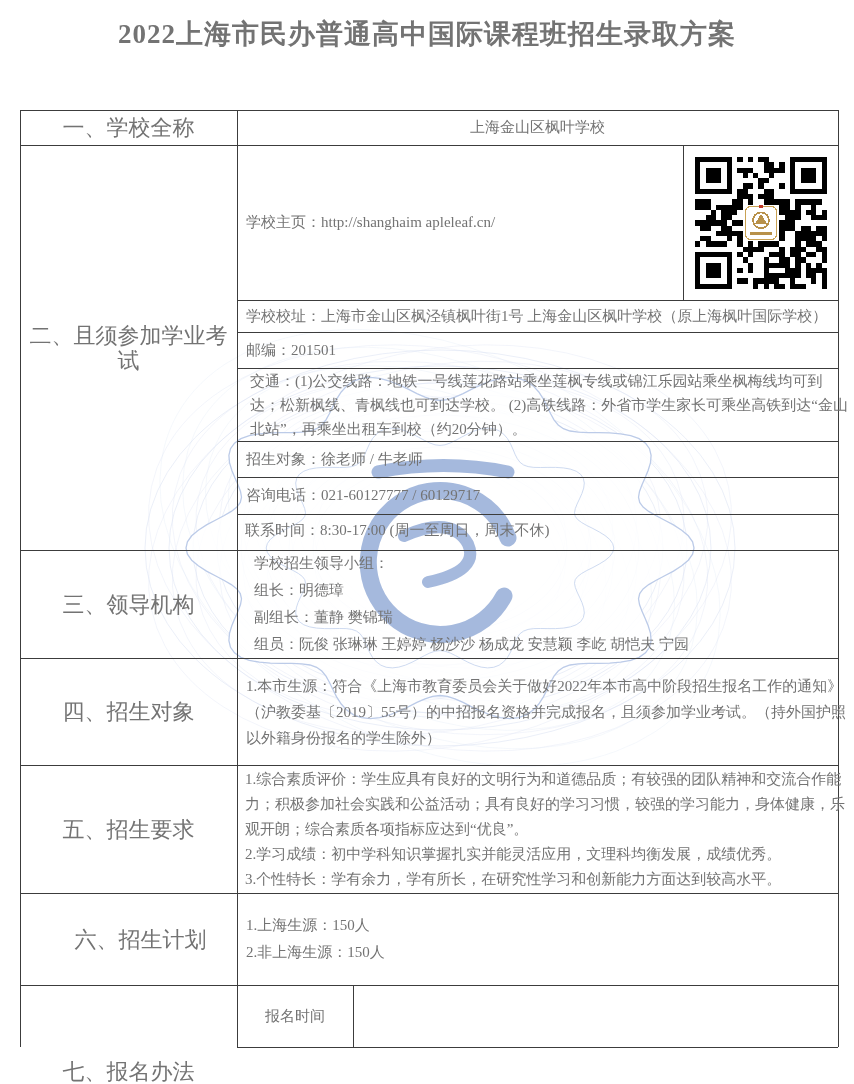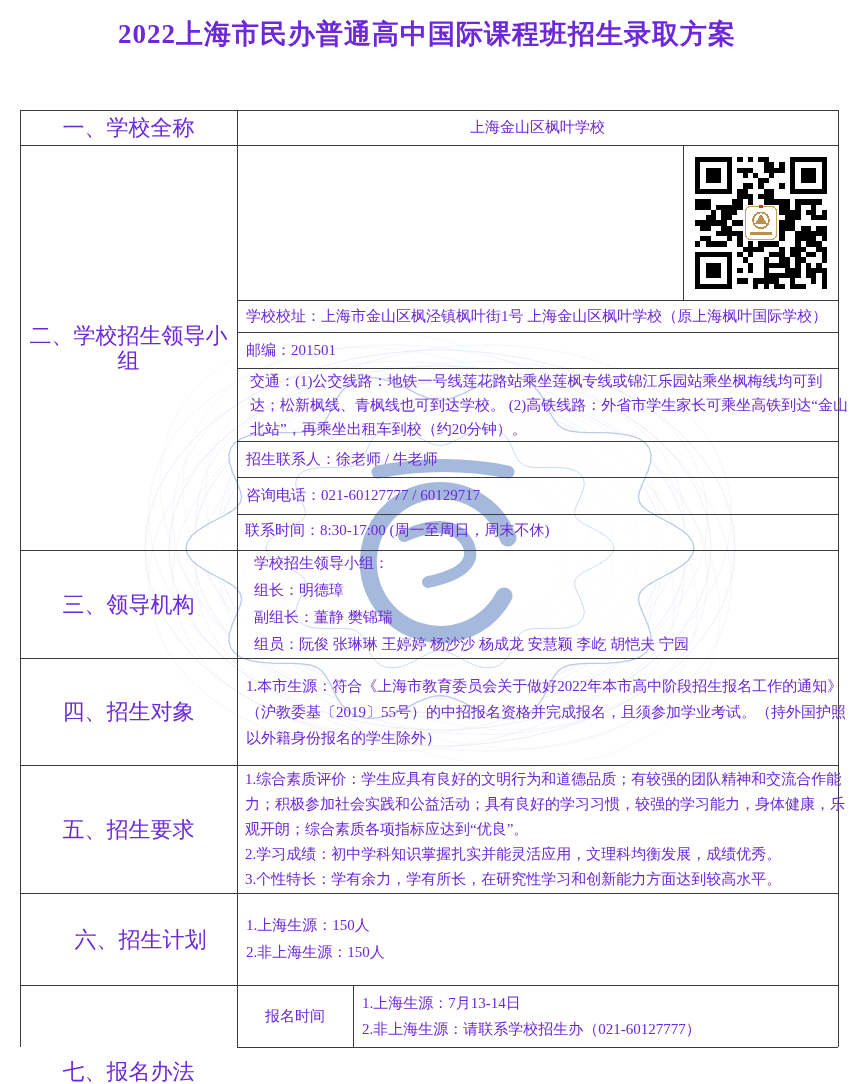--- a/index.html
+++ b/index.html
@@ -1,18 +1,18 @@
 <!DOCTYPE html>
 <html><head>
 <meta charset="utf-8">
 <style>
   html,body{margin:0;padding:0;background:#ffffff;}
   .page{
     position:relative;width:854px;height:1084px;background:#fff;overflow:hidden;
-    font-family:"Liberation Serif","DejaVu Serif",serif;color:#6d28d9;
+    font-family:"Liberation Serif","DejaVu Serif",serif;color:#737373;
   }
   .title{
     position:absolute;top:16px;left:0;width:100%;text-align:center;
     font-size:27px;font-weight:bold;letter-spacing:1px;z-index:3;
   }
   .cell{position:absolute;z-index:2;font-size:15px;line-height:25px;}
   .label-cell{display:flex;align-items:center;justify-content:center;text-align:center;font-size:22px;}
   .v{padding:0 6px 0 9px;display:flex;flex-direction:column;justify-content:center;}
   .center-h{align-items:center;text-align:right;padding:0;}
   .nowrap{white-space:nowrap;}
@@ -95,22 +95,23 @@
       <div class="vl" style="left: 20px; top: 110px; height: 937px;"></div>
       <div class="vl" style="left: 237px; top: 110px; height: 937px;"></div>
       <div class="vl" style="left: 838px; top: 110px; height: 937px;"></div>
       <div class="vl" style="left: 683px; top: 145px; height: 155px;"></div>
       <div class="vl" style="left: 353px; top: 985px; height: 62px;"></div>
     </div>
 
   <div class="cell label-cell" style="left:20px;top:110px;width:217px;height:35px;">一、学校全称</div>
   <div class="cell v center-h" style="left:237px;top:110px;width:601px;height:35px;">上海金山区枫叶学校</div>
 
-  <div class="cell label-cell" style="left:20px;top:145px;width:217px;height:405px;">二、学校招生领导小组</div>
-
+  <div class="cell label-cell" style="left:20px;top:145px;width:217px;height:405px;">二、且须参加学业考试</div>
+
+  <div class="cell v nowrap" style="left:237px;top:145px;width:446px;height:155px;">学校主页：http://shanghaim apleleaf.cn/</div>
   <div class="cell qr-wrap" style="left:683px;top:145px;width:155px;height:155px;">
     <svg id="qr" width="132" height="132" viewBox="0 0 25 25" shape-rendering="crispEdges">
         <rect x="8" y="0" width="1" height="1" fill="#000"></rect>
         <rect x="10" y="0" width="1" height="1" fill="#000"></rect>
         <rect x="12" y="0" width="1" height="1" fill="#000"></rect>
         <rect x="13" y="0" width="1" height="1" fill="#000"></rect>
         <rect x="13" y="1" width="1" height="1" fill="#000"></rect>
         <rect x="14" y="1" width="1" height="1" fill="#000"></rect>
         <rect x="16" y="1" width="1" height="1" fill="#000"></rect>
         <rect x="8" y="2" width="1" height="1" fill="#000"></rect>
@@ -333,21 +334,21 @@
           <circle cx="12.5" cy="12" r="1.5" fill="none" stroke="#b8914a" stroke-width="0.35"></circle>
           <path d="M11.4 12.6 L12.5 10.8 L13.6 12.6 Z" fill="#b8914a"></path>
           <rect x="10.4" y="14.2" width="4.2" height="0.5" fill="#b8914a"></rect>
         </g>
       </svg>
   </div>
 
   <div class="cell v nowrap" style="left:237px;top:300px;width:601px;height:32px;">学校校址：上海市金山区枫泾镇枫叶街1号 上海金山区枫叶学校（原上海枫叶国际学校）</div>
   <div class="cell v" style="left:237px;top:332px;width:601px;height:36px;">邮编：201501</div>
   <div class="cell v lh24" style="left:237px;top:368px;width:601px;height:73px;">交通：(1)公交线路：地铁一号线莲花路站乘坐莲枫专线或锦江乐园站乘坐枫梅线均可到达；松新枫线、青枫线也可到达学校。 (2)高铁线路：外省市学生家长可乘坐高铁到达“金山北站”，再乘坐出租车到校（约20分钟）。</div>
-  <div class="cell v" style="left:237px;top:441px;width:601px;height:36px;">招生联系人：徐老师 / 牛老师</div>
+  <div class="cell v" style="left:237px;top:441px;width:601px;height:36px;">招生对象：徐老师 / 牛老师</div>
   <div class="cell v" style="left:237px;top:477px;width:601px;height:37px;">咨询电话：021-60127777 / 60129717</div>
   <div class="cell v" style="left:237px;top:512px;width:601px;height:36px;padding-left:8px;">联系时间：8:30-17:00 (周一至周日，周末不休)</div>
 
   <div class="cell label-cell" style="left:20px;top:550px;width:217px;height:108px;">三、领导机构</div>
   <div class="cell v lh27" style="left:245px;top:550px;width:601px;height:108px;">
     <div>学校招生领导小组：</div>
     <div>组长：明德璋</div>
     <div>副组长：董静 樊锦瑞</div>
     <div>组员：阮俊 张琳琳 王婷婷 杨沙沙 杨成龙 安慧颖 李屹 胡恺夫 宁园</div>
   </div>
@@ -365,18 +366,14 @@
   </div>
 
   <div class="cell label-cell" style="left:32px;top:893px;width:217px;height:92px;">六、招生计划</div>
   <div class="cell v lh27" style="left:237px;top:893px;width:601px;height:92px;">
     <div>1.上海生源：150人</div>
     <div>2.非上海生源：150人</div>
   </div>
 
   <div class="cell label-cell app-label" style="left:20px;top:985px;width:217px;height:99px;">七、报名办法</div>
   <div class="cell label-cell" style="left:237px;top:985px;width:116px;height:62px;font-size:15px;">报名时间</div>
-  <div class="cell v lh26" style="left:353px;top:985px;width:485px;height:62px;">
-    <div>1.上海生源：7月13-14日</div>
-    <div>2.非上海生源：请联系学校招生办（021-60127777）</div>
-  </div>
 
 </div>
 
 </body></html>

